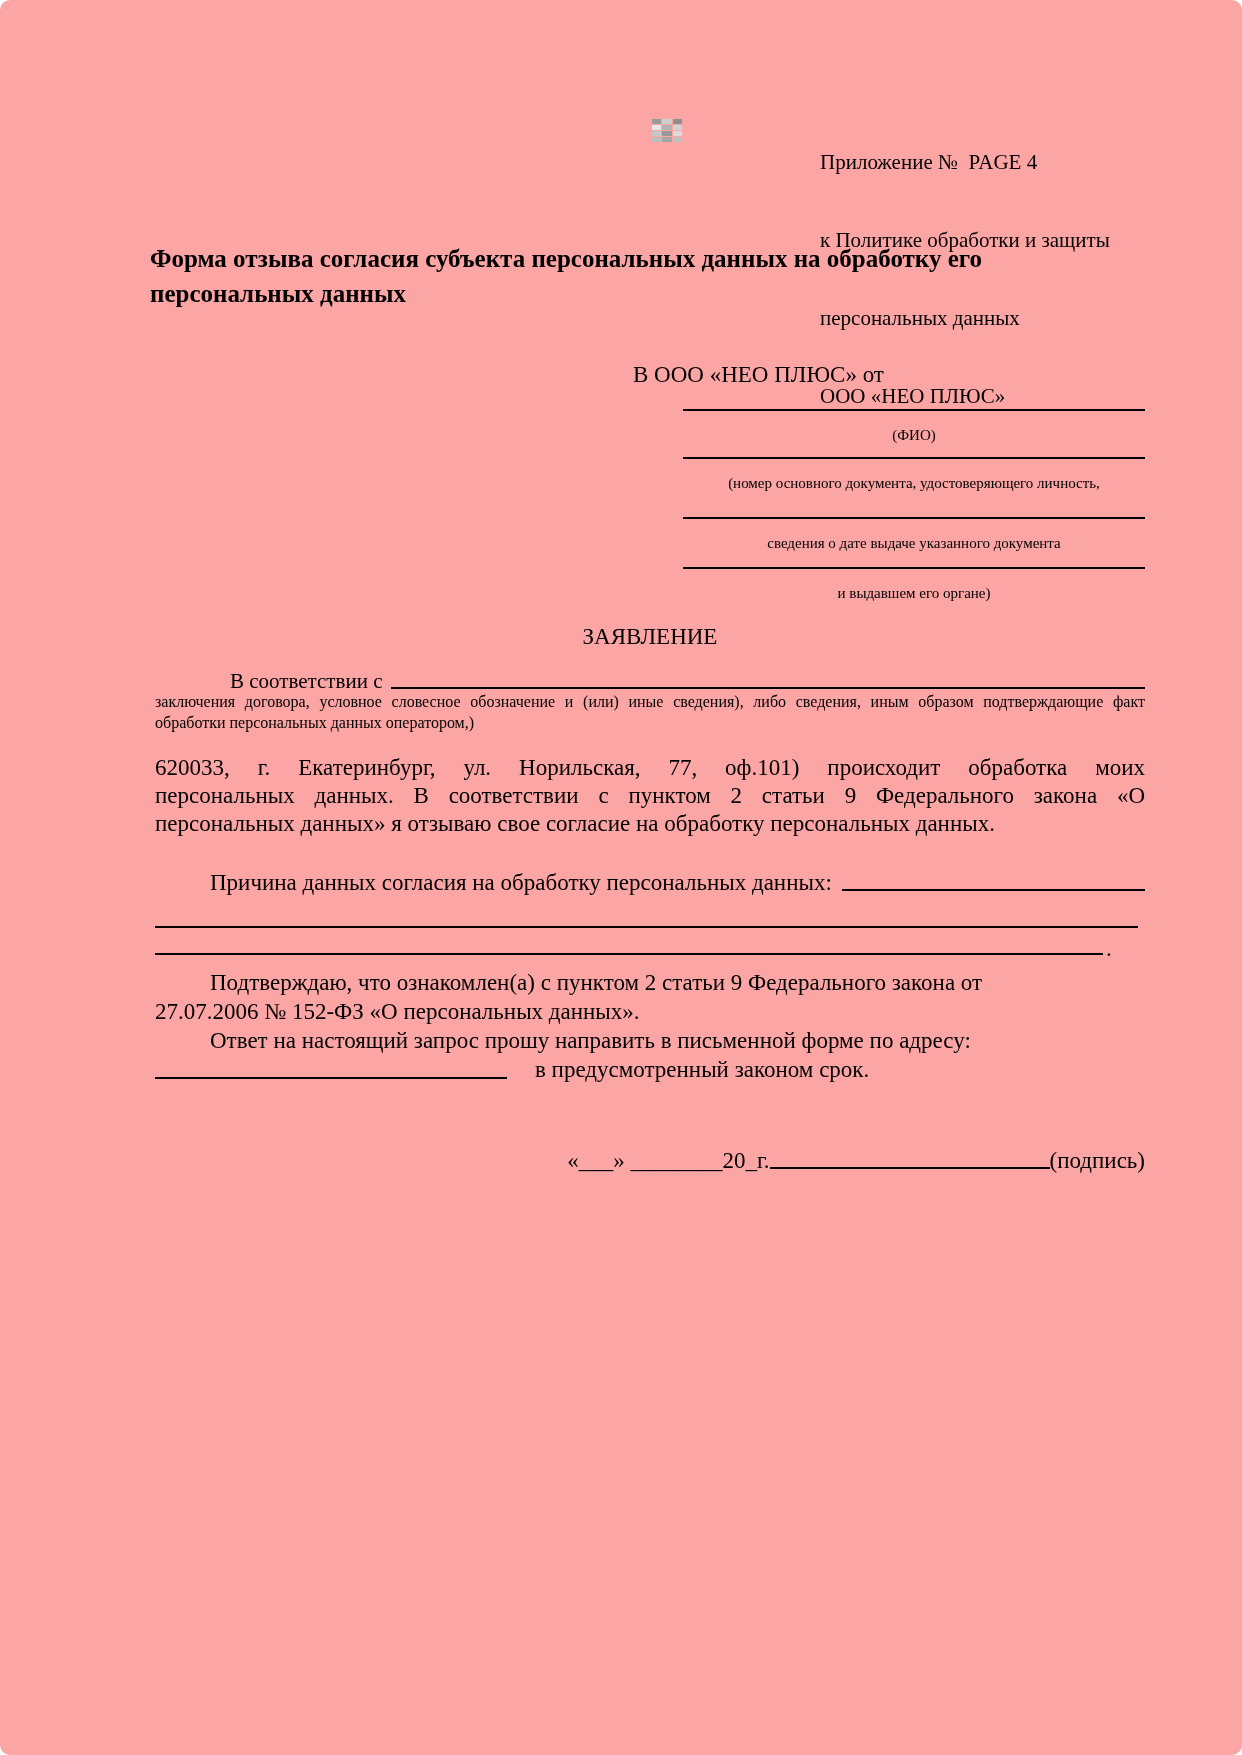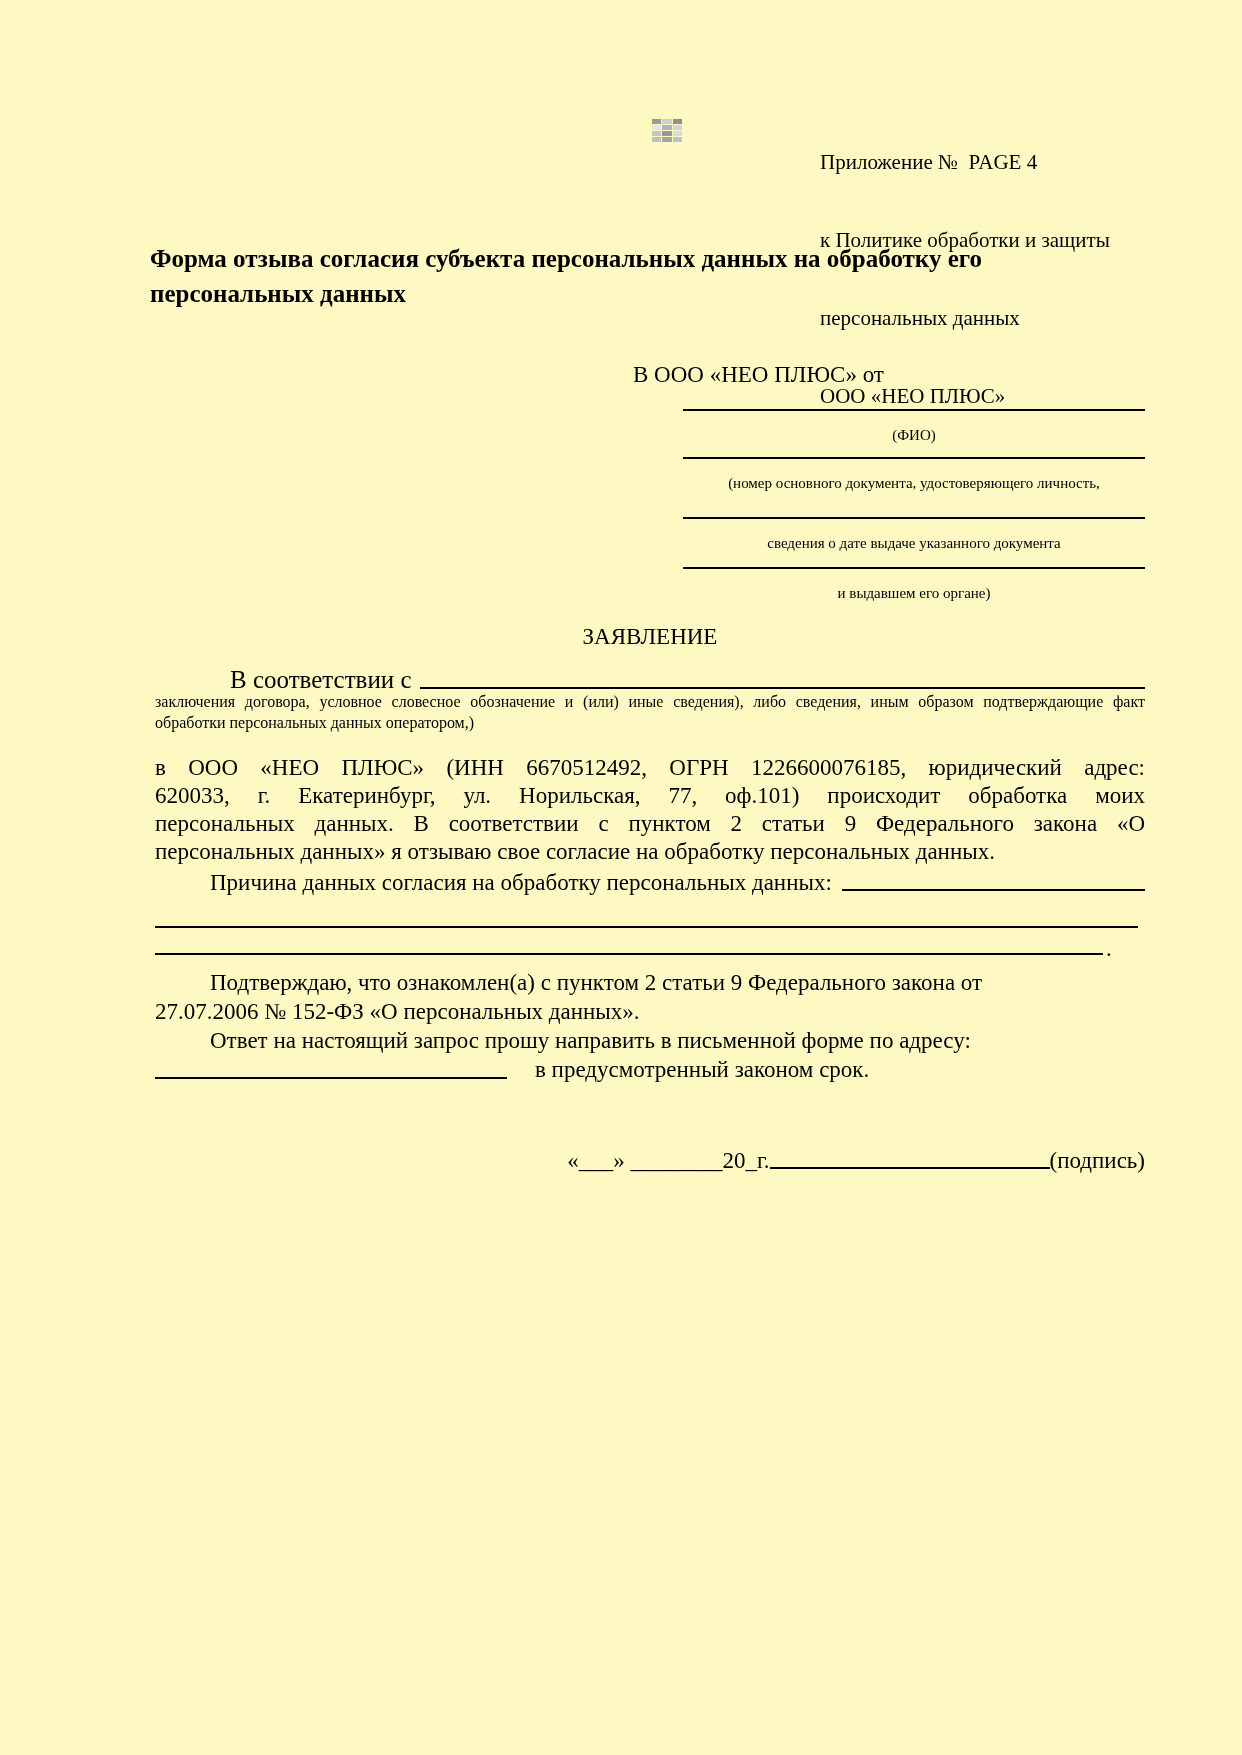--- a/index.html
+++ b/index.html
@@ -1,21 +1,22 @@
 <!DOCTYPE html>
 <html><head>
 <meta charset="utf-8">
 <style>
   html,body { margin:0; padding:0; background:#ffffff; }
   .page {
     position:relative;
     width:1242px; height:1755px;
-    background:#fef9c3; color:#000;
+    background:#fca5a5; color:#000;
     font-family:"Liberation Serif", serif;
     overflow:hidden;
+    border-radius:10px;
   }
   .abs { position:absolute; }
 
   
   .stamp {
     position:absolute; left:652px; top:119px;
     width:30px; height:23px;
     display:grid; grid-template-columns:repeat(3,1fr); grid-auto-rows:1fr; gap:1px;
   }
   .stamp i { display:block; }
@@ -32,21 +33,21 @@
   .to-line { left:633px; top:362px; font-size:23px; white-space:nowrap; }
 
   .fld  { position:absolute; left:683px; width:462px; height:0; border-top:2px solid #000; }
   .fcap { position:absolute; left:683px; width:462px; text-align:center; font-size:15px; line-height:19px;margin-top:12px; }
 
   .heading { left:155px; top:624px; width:990px; text-align:center; font-size:23px; }
 
   .flexline { display:flex; align-items:flex-end; }
   .fill { flex:1; border-bottom:2px solid #000; margin-bottom:5px; }
 
-  .intro { left:155px; top:662px; width:990px; font-size:25px; height:32px; }
+  .intro { left:155px; top:662px; width:990px; font-size:21px; height:32px; }
   .intro .txt { margin-left:75px; white-space:nowrap; padding-right:8px; }
 
   .fineprint { left:155px; top:691px; width:990px; font-size:16px; line-height:21px; }
   .jl { text-align:justify; text-align-last:justify; }
   .ind55 { padding-left:55px; }
 
   .body-par { left:155px; top:754px; width:990px; font-size:23px; line-height:28px; }
 
   .reason { left:155px; top:866px; width:990px; font-size:23px; height:30px; }
   .reason .txt { margin-left:55px; white-space:nowrap; padding-right:10px; }
@@ -119,21 +120,20 @@
     <span class="txt">В соответствии с</span>
     <span class="fill"></span>
   </div>
 
   <div class="abs fineprint">
     <div class="jl">заключения договора, условное словесное обозначение и (или) иные сведения), либо сведения, иным образом подтверждающие факт</div>
     <div>обработки персональных данных оператором,)</div>
   </div>
 
   <div class="abs body-par">
-    <div class="jl">в ООО «НЕО ПЛЮС» (ИНН 6670512492, ОГРН 1226600076185, юридический адрес:</div>
     <div class="jl">620033, г. Екатеринбург, ул. Норильская, 77, оф.101) происходит обработка моих</div>
     <div class="jl">персональных данных. В соответствии с пунктом 2 статьи 9 Федерального закона «О</div>
     <div>персональных данных» я отзываю свое согласие на обработку персональных данных.</div>
   </div>
 
   <div class="abs reason flexline">
     <span class="txt">Причина данных согласия на обработку персональных данных:</span>
     <span class="fill"></span>
   </div>
 

